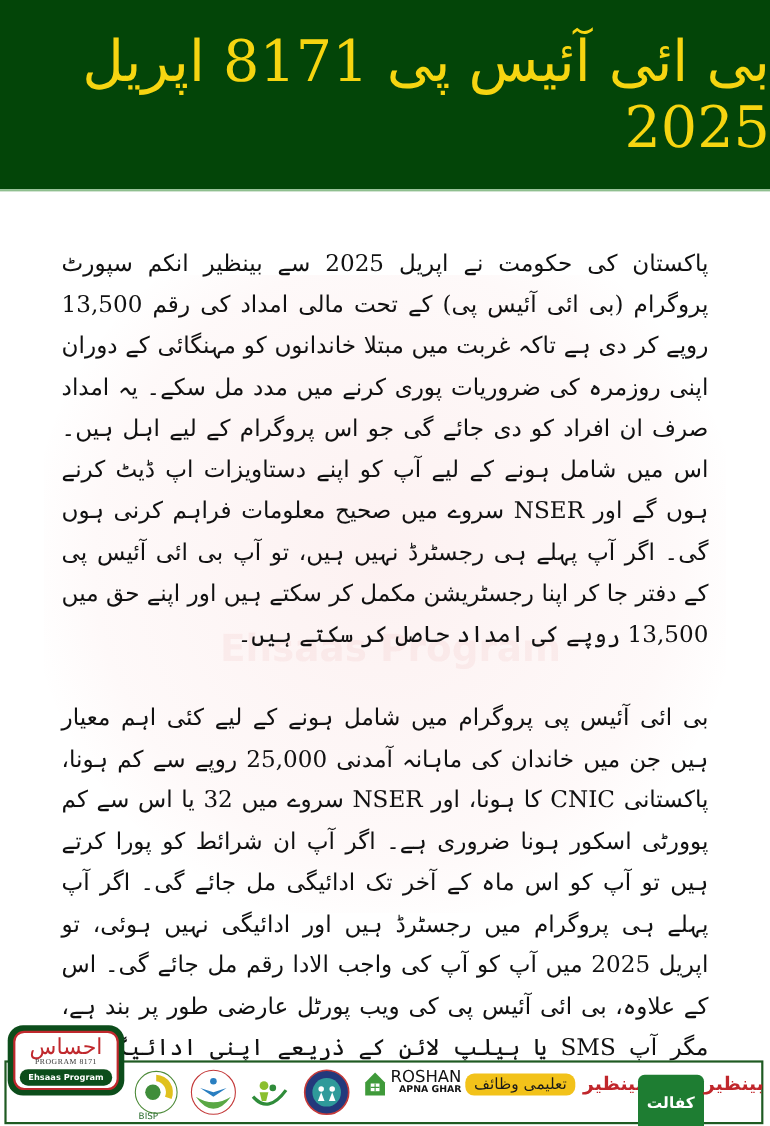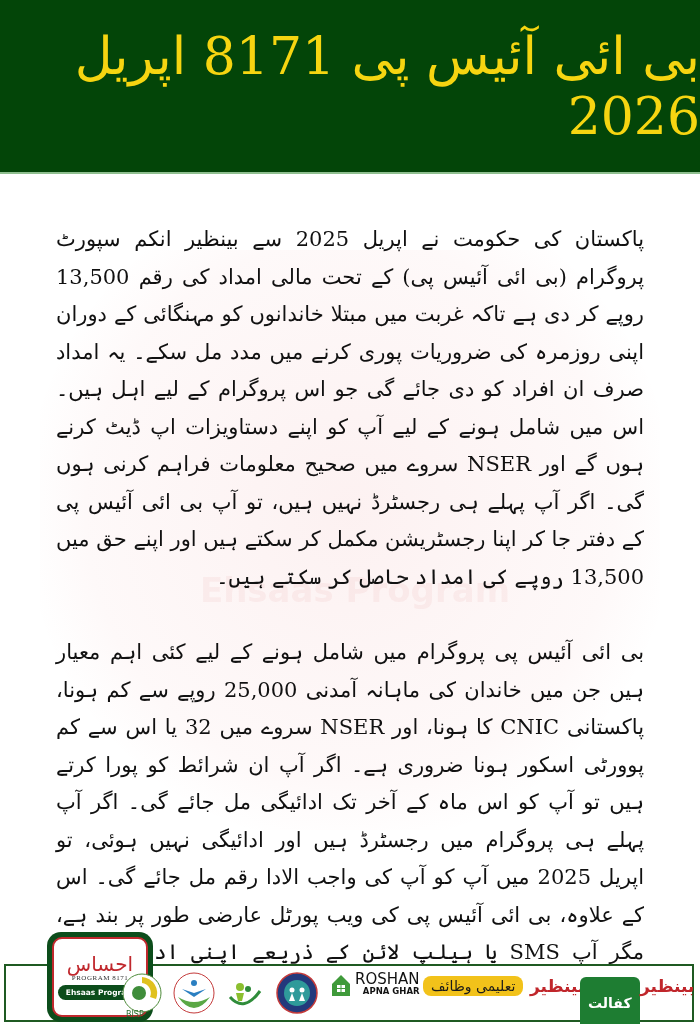--- a/index.html
+++ b/index.html
@@ -40,22 +40,22 @@
   .content p + p { margin-top: 38px; }
 
   .footer {
     position: absolute; left: 0; top: 962px; width: 700px; height: 62px;
   }
   .footer-strip {
     position: absolute; left: 4px; top: 2px; width: 690px; height: 58px;
     border: 2px solid #1f5a22; box-sizing: border-box; background: #fff;
   }
   .ehsaas-logo {
-    position: absolute; left: 7px; top: 932px; width: 106px; height: 90px;
-    border-radius: 14px; background: #0c4d1b; box-sizing: border-box; padding: 5px; margin-left: 40px;
+    position: absolute; left: 7px; top: 932px; width: 106px; height: 64px;
+    border-radius: 14px; background: #0c4d1b; box-sizing: border-box; padding: 5px;
   }
   .ehsaas-inner {
     width: 100%; height: 100%; border-radius: 10px; background: #fff;
     border: 2px solid #c0282d; box-sizing: border-box;
     display: flex; flex-direction: column; align-items: center; justify-content: center;
   }
   .ehsaas-urdu { color: #c0282d; font-size: 20px; line-height: 20px; font-family: "DejaVu Sans", sans-serif; }
   .ehsaas-prog { color: #333; font-size: 7px; font-family: Liberation Serif, serif; letter-spacing: 0.5px; }
   .ehsaas-pill {
     margin-top: 3px; background: #0c4d1b; color: #fff; border-radius: 8px;
@@ -89,21 +89,21 @@
   }
   .benazir2 {
     position: absolute; left: 640px; top: 976px; color: #c0262b; direction: rtl;
     font-family: "DejaVu Sans", sans-serif; font-size: 17px; font-weight: bold;
   }
 </style>
 </head>
 <body>
 
 <div class="header">
-  <div class="header-title">بی ائی آئیس پی 8171 اپریل 2026</div>
+  <div class="header-title">بی ائی آئیس پی 8171 اپریل 2025</div>
 </div>
 <div class="header-rule"></div>
 
 <div class="watermark"></div>
 <div class="watermark-text">Ehsaas Program</div>
 
 <div class="content">
   <p>پاکستان کی حکومت نے اپریل 2025 سے بینظیر انکم سپورٹ پروگرام (بی ائی آئیس پی) کے تحت مالی امداد کی رقم 13,500 روپے کر دی ہے تاکہ غربت میں مبتلا خاندانوں کو مہنگائی کے دوران اپنی روزمرہ کی ضروریات پوری کرنے میں مدد مل سکے۔ یہ امداد صرف ان افراد کو دی جائے گی جو اس پروگرام کے لیے اہل ہیں۔ اس میں شامل ہونے کے لیے آپ کو اپنے دستاویزات اپ ڈیٹ کرنے ہوں گے اور NSER سروے میں صحیح معلومات فراہم کرنی ہوں گی۔ اگر آپ پہلے ہی رجسٹرڈ نہیں ہیں، تو آپ بی ائی آئیس پی کے دفتر جا کر اپنا رجسٹریشن مکمل کر سکتے ہیں اور اپنے حق میں 13,500 روپے کی امداد حاصل کر سکتے ہیں۔</p>
   <p>بی ائی آئیس پی پروگرام میں شامل ہونے کے لیے کئی اہم معیار ہیں جن میں خاندان کی ماہانہ آمدنی 25,000 روپے سے کم ہونا، پاکستانی CNIC کا ہونا، اور NSER سروے میں 32 یا اس سے کم پوورٹی اسکور ہونا ضروری ہے۔ اگر آپ ان شرائط کو پورا کرتے ہیں تو آپ کو اس ماہ کے آخر تک ادائیگی مل جائے گی۔ اگر آپ پہلے ہی پروگرام میں رجسٹرڈ ہیں اور ادائیگی نہیں ہوئی، تو اپریل 2025 میں آپ کو آپ کی واجب الادا رقم مل جائے گی۔ اس کے علاوہ، بی ائی آئیس پی کی ویب پورٹل عارضی طور پر بند ہے، مگر آپ SMS یا ہیلپ لائن کے ذریعے اپنی ادائیگی کی حیثیت جانچ سکتے ہیں۔</p>
 </div>

